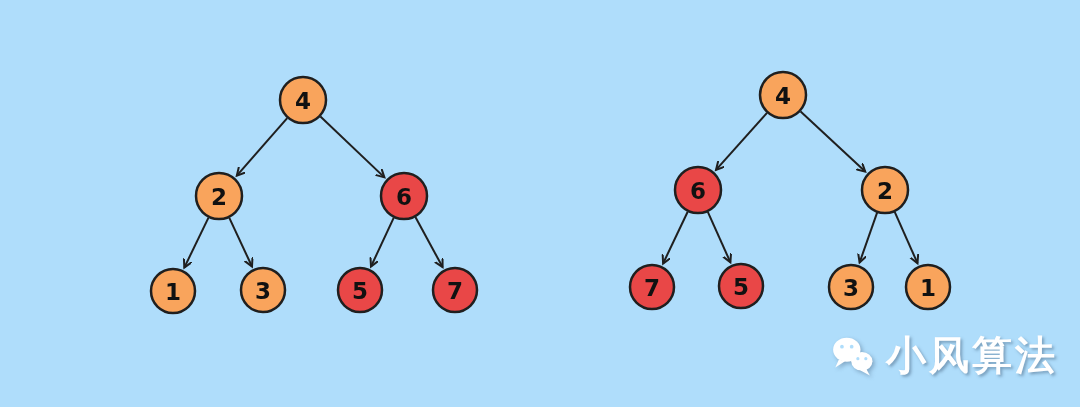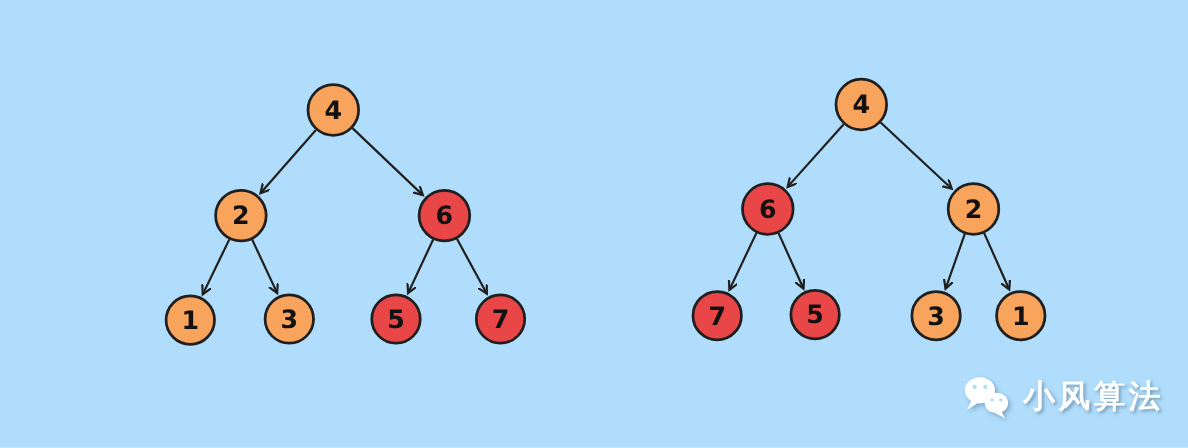--- a/index.html
+++ b/index.html
@@ -31,21 +31,21 @@
     align-items: center;
     gap: 10px;
     pointer-events: none;
   }
   .watermark .wm-icon {
     width: 46px;
     height: 44px;
     filter: drop-shadow(2px 2px 2px rgba(70,100,130,.45));
   }
   .watermark .wm-text {
-    font-size: 29px;
+    font-size: 40px;
     font-weight: bold;
     letter-spacing: 3px;
     color: #FFFFFF;
     text-shadow: 2px 2px 3px rgba(70,100,130,.5);
     font-family: "DejaVu Sans", "Liberation Sans", sans-serif;
   }
 </style>
 </head>
 <body>
 

